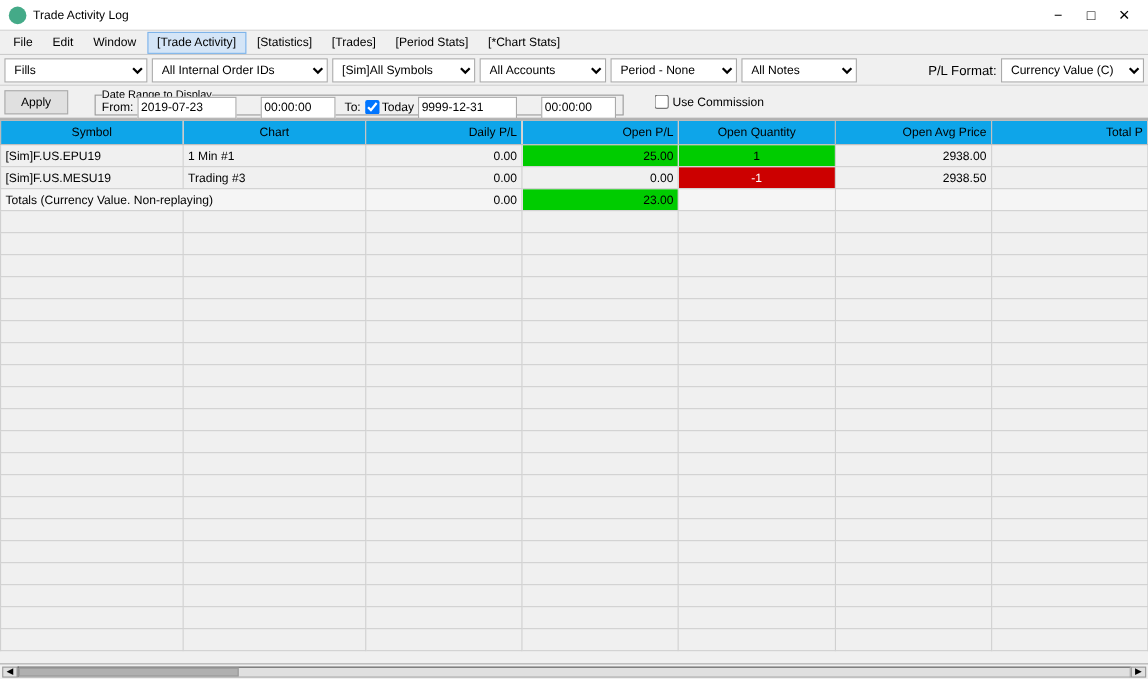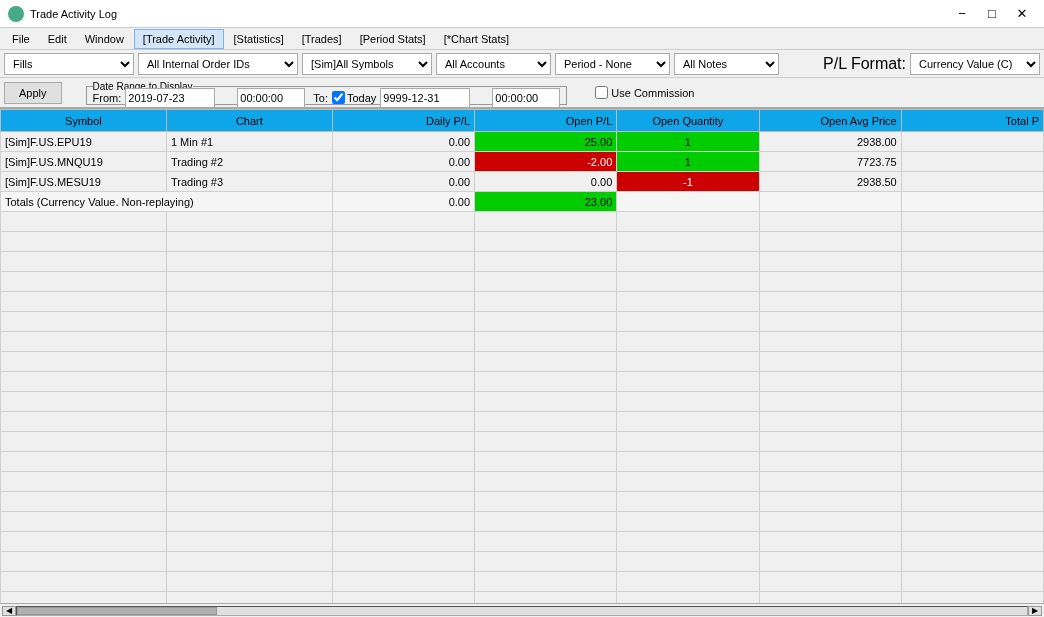--- a/index.html
+++ b/index.html
@@ -216,21 +216,21 @@
   <select class="select-account">
     <option>All Accounts</option>
   </select>
   <select class="select-period">
     <option>Period - None</option>
   </select>
   <select class="select-notes">
     <option>All Notes</option>
   </select>
   <div style="margin-left:auto; display:flex; align-items:center; gap:4px;">
-    <span style="font-size:16px;">P/L Format:</span>
+    <span style="font-size:12px;">P/L Format:</span>
     <select class="select-pl">
       <option>Currency Value (C)</option>
     </select>
   </div>
 </div>
 
 <div class="toolbar2">
   <button class="apply-btn">Apply</button>
   <div class="date-range-wrapper" style="position:relative;">
     <fieldset style="border:1px solid #999; padding:2px 6px 2px 6px; display:flex; align-items:center; gap:4px; font-size:11px; height:24px;">
@@ -272,29 +272,20 @@
         <tr>
           <td>[Sim]F.US.EPU19</td>
           <td>1 Min  #1</td>
           <td class="right">0.00</td>
           <td class="right green-cell">25.00</td>
           <td class="center green-cell">1</td>
           <td class="right">2938.00</td>
           <td></td>
         </tr>
 
-        <tr>
-          <td>[Sim]F.US.MNQU19</td>
-          <td>Trading  #2</td>
-          <td class="right">0.00</td>
-          <td class="right red-cell">-2.00</td>
-          <td class="center green-cell">1</td>
-          <td class="right">7723.75</td>
-          <td></td>
-        </tr>
 
         <tr>
           <td>[Sim]F.US.MESU19</td>
           <td>Trading  #3</td>
           <td class="right">0.00</td>
           <td class="right">0.00</td>
           <td class="center red-cell">-1</td>
           <td class="right">2938.50</td>
           <td></td>
         </tr>

